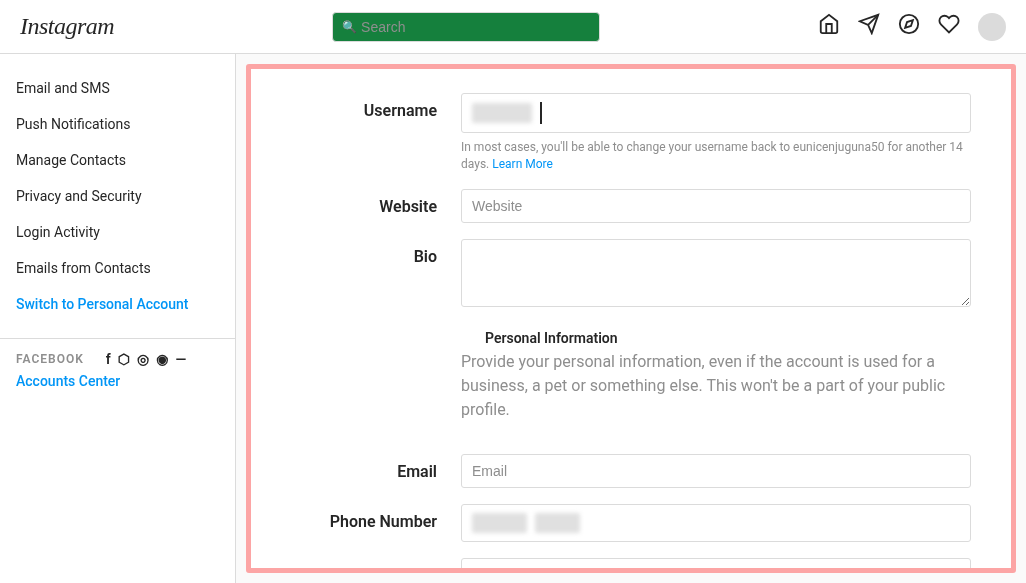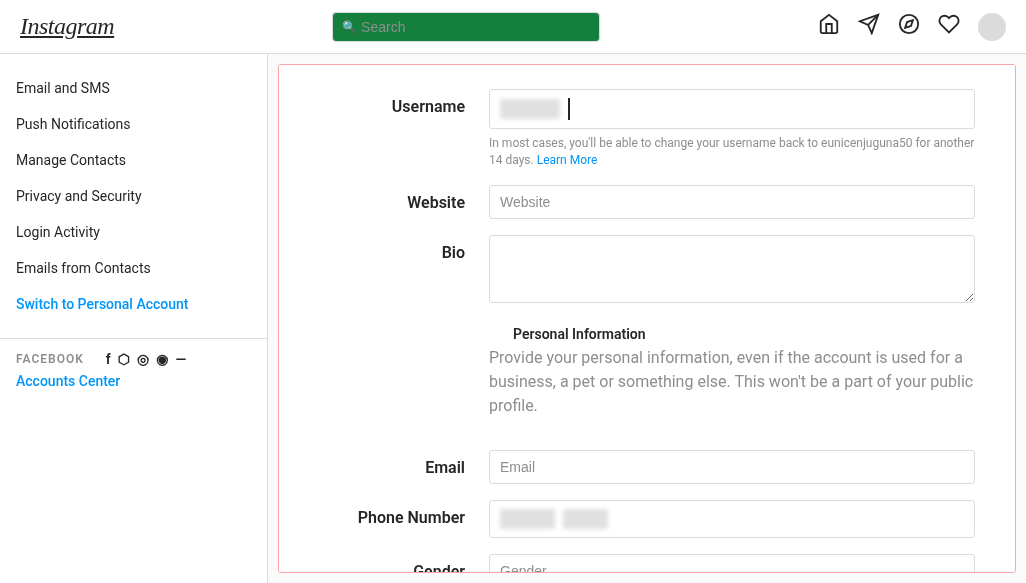--- a/index.html
+++ b/index.html
@@ -2,44 +2,44 @@
 <html><head>
   <meta charset="utf-8">
   <style>
     * { box-sizing: border-box; margin: 0; padding: 0; }
     body { font-family: -apple-system, BlinkMacSystemFont, 'Segoe UI', Roboto, sans-serif; background: #fafafa; color: #262626; font-size: 14px; }
 
     .app-container { width: 1026px; height: 583px; background: #fafafa; overflow: hidden; display: flex; flex-direction: column; }
 
     
     .header { height: 54px; background: #fff; border-bottom: 1px solid #dbdbdb; display: flex; align-items: center; padding: 0 20px; justify-content: space-between; flex-shrink: 0; }
-    .header-logo { font-family: Georgia, 'Times New Roman', serif; font-size: 24px; font-style: italic; font-weight: normal; color: #262626; letter-spacing: -0.5px; text-decoration: underline; }
+    .header-logo { font-family: Georgia, 'Times New Roman', serif; font-size: 24px; font-style: italic; font-weight: normal; color: #262626; letter-spacing: -0.5px; }
     .header-search { flex: 1; max-width: 268px; margin: 0 auto; position: relative; }
     .header-search input { width: 100%; padding: 6px 12px 6px 28px; border: 1px solid #dbdbdb; border-radius: 4px; background: #15803d; font-size: 14px; color: #262626; outline: none; }
     .search-icon-wrap { position: absolute; left: 10px; top: 50%; transform: translateY(-50%); color: #8e8e8e; font-size: 12px; }
     .header-icons { display: flex; align-items: center; gap: 18px; }
     .header-icon { color: #262626; font-size: 20px; cursor: pointer; }
     .header-avatar { width: 28px; height: 28px; border-radius: 50%; background: #dbdbdb; cursor: pointer; }
 
     
     .main-content { display: flex; flex: 1; overflow: hidden; }
 
     
-    .sidebar { width: 268px; background: #fff; border-right: 1px solid #dbdbdb; padding: 16px 0; flex-shrink: 0; overflow-y: auto; }
+    .sidebar { width: 236px; background: #fff; border-right: 1px solid #dbdbdb; padding: 16px 0; flex-shrink: 0; overflow-y: auto; }
     .sidebar-item { padding: 10px 16px; cursor: pointer; font-size: 14px; color: #262626; display: block; text-decoration: none; }
     .sidebar-item.special { color: #0095f6; font-weight: 500; }
 
     .sidebar-facebook { margin-top: 16px; padding: 12px 16px; border-top: 1px solid #dbdbdb; }
     .sidebar-facebook-title { font-size: 12px; font-weight: 600; color: #8e8e8e; letter-spacing: 1px; margin-bottom: 6px; display: flex; align-items: center; gap: 16px; }
     .sidebar-facebook-icons { display: flex; gap: 6px; margin-left: 6px; }
     .fb-icon { font-size: 14px; color: #262626; }
     .sidebar-accounts-center { color: #0095f6; font-size: 14px; font-weight: 500; cursor: pointer; }
 
     
-    .form-area { flex: 1; background: #fff; border: 1px solid #fca5a5; margin: 10px; border-radius: 3px; overflow-y: auto; padding: 24px 40px; }
+    .form-area { flex: 1; background: #fff; border: 5px solid #fca5a5; margin: 10px; border-radius: 3px; overflow-y: auto; padding: 24px 40px; }
 
     .form-row { display: flex; margin-bottom: 16px; align-items: flex-start; }
     .form-label { width: 170px; text-align: right; padding-right: 24px; font-weight: 600; font-size: 16px; color: #262626; padding-top: 8px; flex-shrink: 0; }
     .form-field { flex: 1; }
 
     .form-input { width: 100%; padding: 8px 10px; border: 1px solid #dbdbdb; border-radius: 3px; font-size: 14px; background: #fff; outline: none; color: #262626; }
     .form-input::placeholder { color: #8e8e8e; }
 
     .form-textarea { width: 100%; padding: 8px 10px; border: 1px solid #dbdbdb; border-radius: 3px; font-size: 14px; background: #fff; outline: none; color: #262626; resize: vertical; height: 68px; font-family: inherit; }
     .username-blur-box { width: 60px; height: 20px; background: #e0e0e0; border-radius: 2px; filter: blur(2px); }

